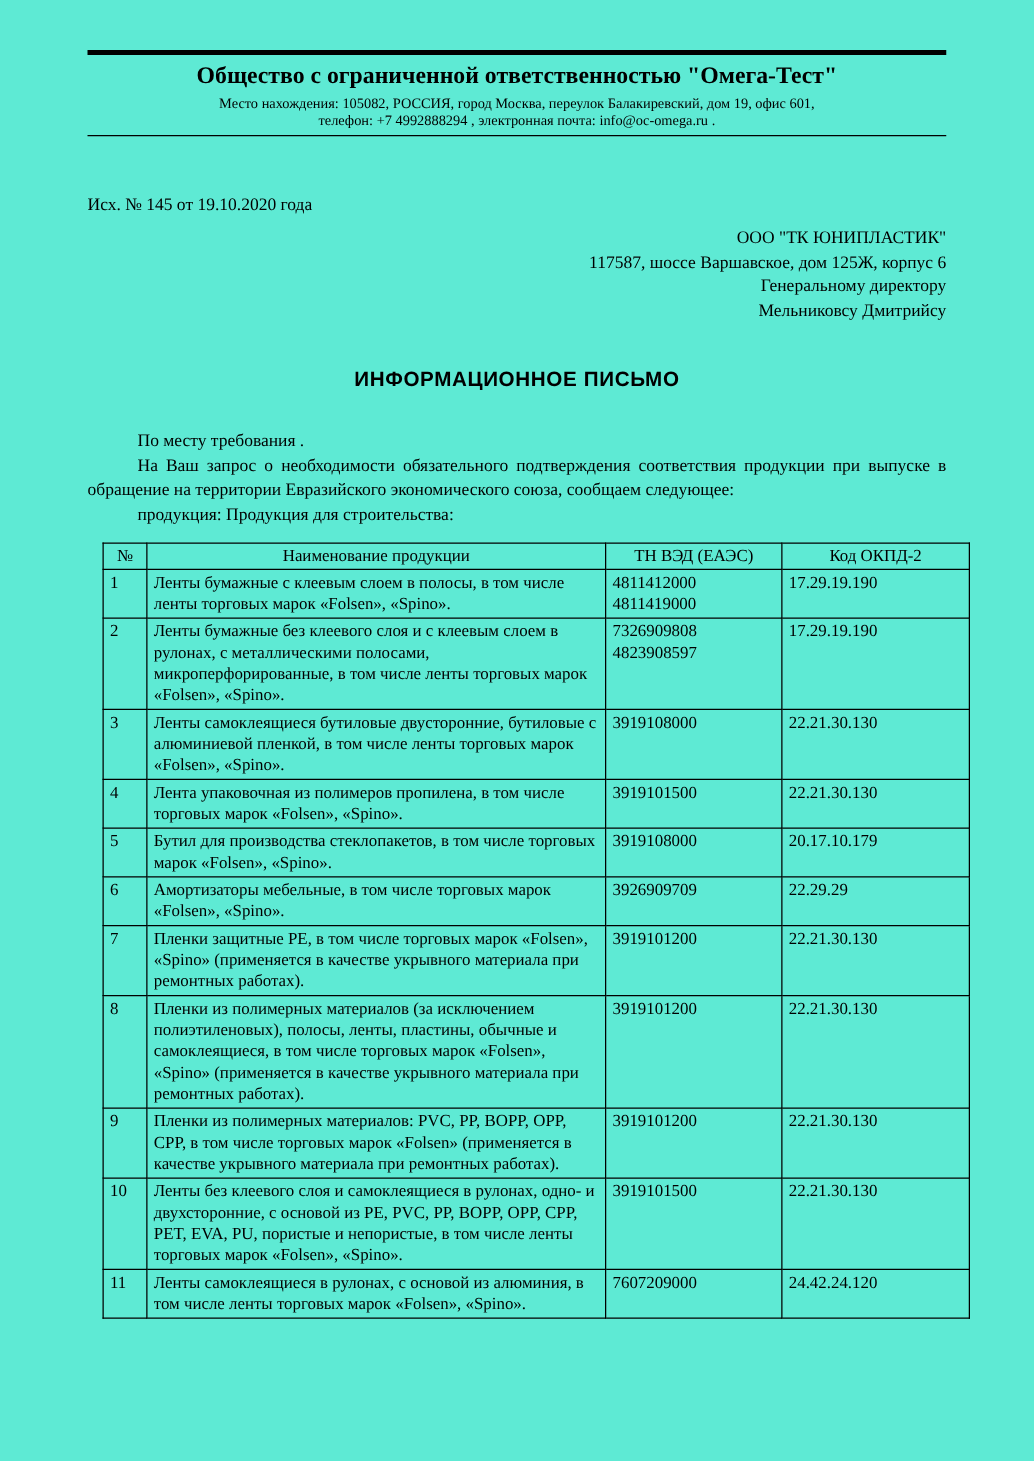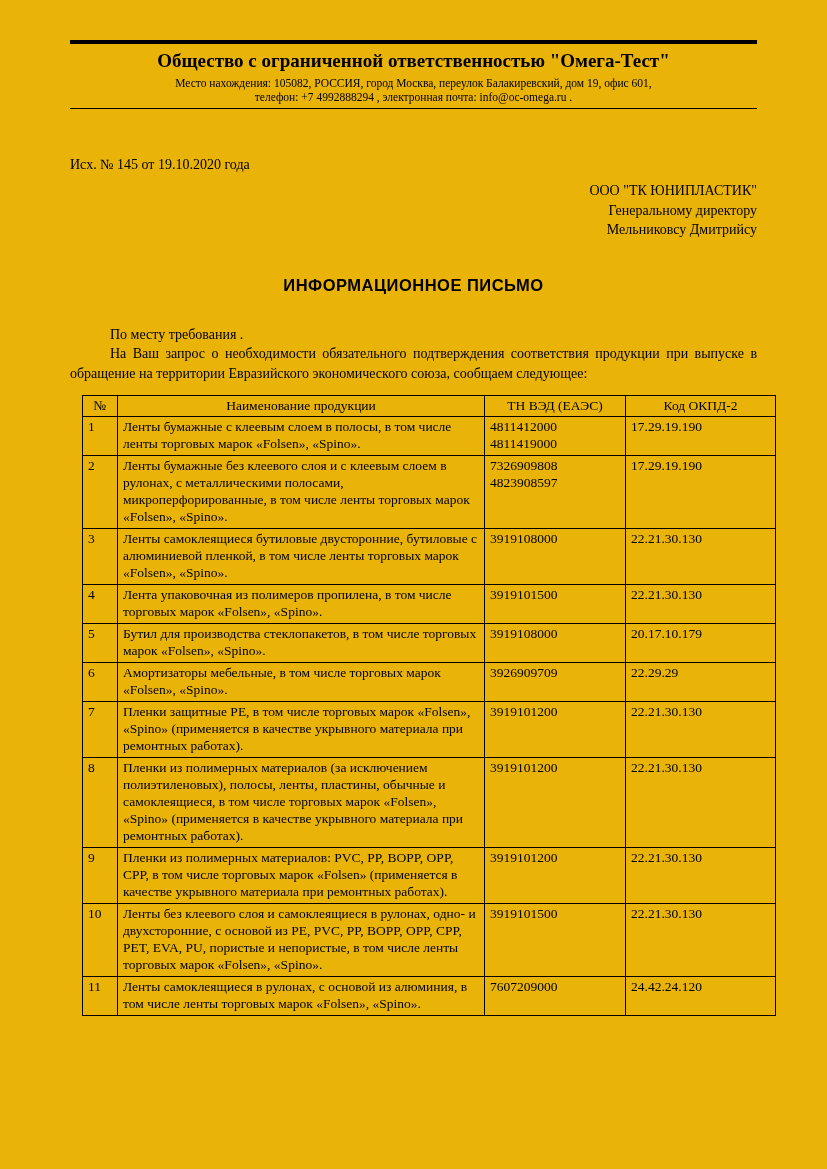--- a/index.html
+++ b/index.html
@@ -1,17 +1,17 @@
 <!DOCTYPE html>
 <html lang="ru"><head>
 <meta charset="utf-8">
 <style>
   html,body{margin:0;padding:0;background:#e9e9e9;}
   .page{
-    width:827px;height:1169px;margin:0 auto;background:#eab308;
+    width:827px;height:1169px;margin:0 auto;background:#5eead4;
     box-sizing:border-box;padding:40px 70px 20px 70px;
     font-family:"Liberation Serif", serif;color:#000;
     position:relative;overflow:hidden;
   }
   .letterhead{
     border-top:4px solid #000;
     border-bottom:1px solid #000;
     text-align:center;
     padding:4px 10px 4px 10px;
   }
@@ -58,28 +58,30 @@
   <header class="letterhead">
     <div class="company">Общество с ограниченной ответственностью "Омега-Тест"</div>
     <div class="addr">Место нахождения: 105082, РОССИЯ, город Москва, переулок Балакиревский, дом 19, офис 601,</div>
     <div class="addr">телефон:  +7 4992888294 , электронная почта: info@oc-omega.ru .</div>
   </header>
 
   <div class="ref">Исх. № 145 от 19.10.2020 года</div>
 
   <div class="addressee">
     <div>ООО "ТК ЮНИПЛАСТИК"</div>
+    <div>117587, шоссе Варшавское, дом 125Ж, корпус 6</div>
     <div>Генеральному директору</div>
     <div>Мельниковсу Дмитрийсу</div>
   </div>
 
   <h1 class="title">ИНФОРМАЦИОННОЕ ПИСЬМО</h1>
 
   <p class="body-par">По месту требования      .</p>
   <p class="body-par">На Ваш запрос о необходимости обязательного подтверждения соответствия продукции при выпуске в обращение на территории Евразийского экономического союза, сообщаем следующее:</p>
+  <p class="body-par">продукция: Продукция для строительства:</p>
 
   <table class="products">
     <thead>
       <tr>
         <th class="col-num">№</th>
         <th class="col-name">Наименование продукции</th>
         <th class="col-tnved">ТН ВЭД (ЕАЭС)</th>
         <th class="col-okpd">Код ОКПД-2</th>
       </tr>
     </thead>

